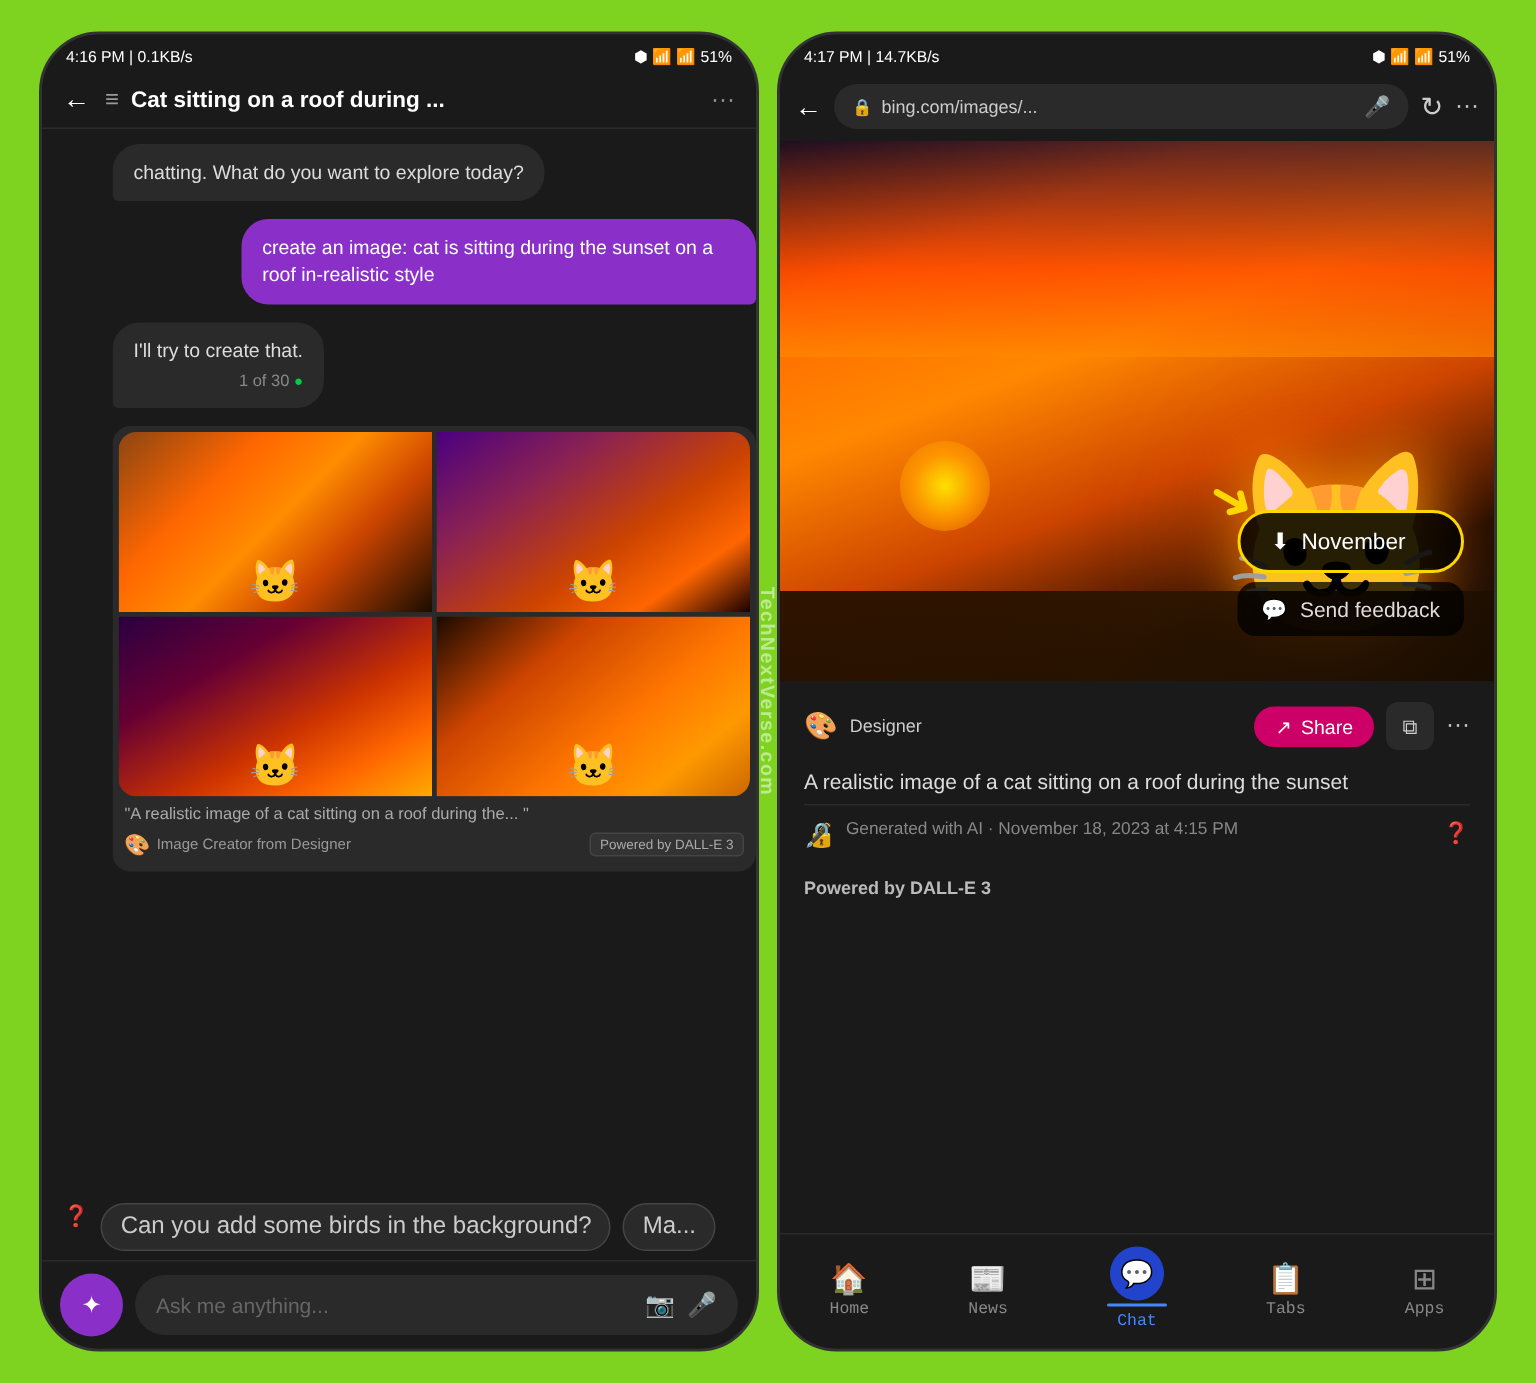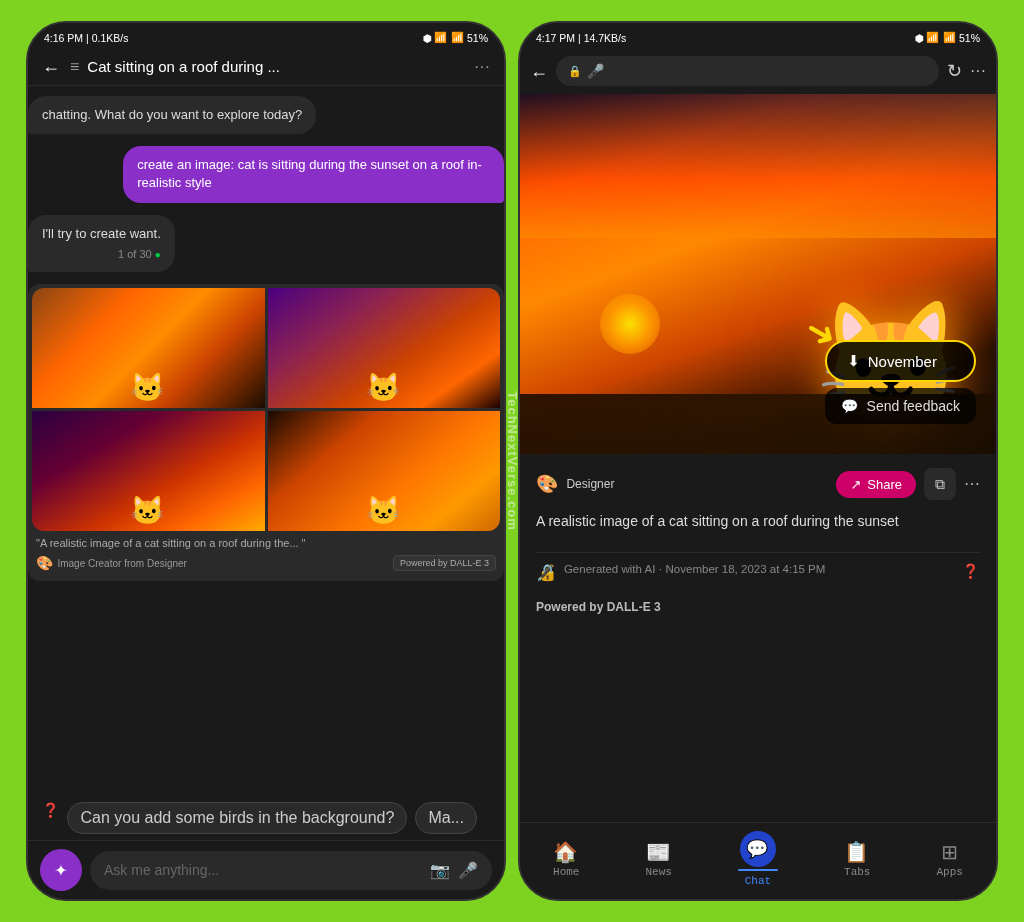--- a/index.html
+++ b/index.html
@@ -65,31 +65,32 @@
     .phone1-header {
       display: flex;
       align-items: center;
       padding: 8px 14px;
       background: #1a1a1a;
       border-bottom: 1px solid #2a2a2a;
       flex-shrink: 0;
     }
     .header-back { color: #fff; font-size: 18px; margin-right: 10px; cursor: pointer; }
     .header-menu-icon { color: #999; font-size: 16px; margin-right: 8px; }
-    .header-title { color: #fff; font-size: 15px; font-weight: 400; flex: 1; }
+    .header-title { color: #fff; font-size: 15px; font-weight: 700; flex: 1; }
     .header-more { color: #999; font-size: 16px; }
 
     .chat-area {
       flex: 1;
       overflow: hidden;
       background: #1a1a1a;
       padding: 10px 0;
       display: flex;
       flex-direction: column;
       gap: 12px;
+      margin-left: 47px;
     }
 
     .msg-bubble {
       max-width: 80%;
       border-radius: 18px;
       padding: 10px 14px;
       font-size: 13px;
       line-height: 1.4;
     }
     .msg-received {
@@ -320,21 +321,21 @@
       border-radius: 8px;
       display: flex; align-items: center; justify-content: center;
       color: #ccc; font-size: 14px; cursor: pointer;
     }
     .more-icon-btn { color: #ccc; font-size: 16px; cursor: pointer; }
 
     .image-title {
       color: #ddd;
       font-size: 14px;
       line-height: 1.4;
-      margin-bottom: 20px;
+      margin-bottom: 4px;
     }
 
     .credentials-box {
       display: flex;
       align-items: flex-start;
       gap: 8px;
       padding: 10px 0;
       border-top: 1px solid #2a2a2a;
     }
     .credentials-icon { font-size: 16px; color: #888; }
@@ -410,21 +411,21 @@
     <div class="chat-area">
       <div class="msg-bubble msg-received">
         <span>chatting. What do you want to explore today?</span>
       </div>
 
       <div class="msg-bubble msg-sent">
         <span>create an image: cat is sitting during the sunset on a roof in-realistic style</span>
       </div>
 
       <div class="msg-bubble msg-ai">
-        <div>I'll try to create want.</div>
+        <div>I'll try to create that.</div>
         <div class="msg-count">
           <span>1 of 30</span> <span class="dot-green">●</span>
         </div>
       </div>
 
       <div style="background:#2a2a2a; border-radius:12px; overflow:hidden; padding:4px;">
         <div class="image-grid">
           <div class="grid-cell">
             <div class="grid-cell-inner">
               <div style="width:100%;height:100%;background:linear-gradient(135deg,#8b4513 0%,#ff6600 30%,#ff8c00 50%,#cc4400 70%,#1a0d00 100%);display:flex;align-items:flex-end;justify-content:center;padding-bottom:4px;">
@@ -498,20 +499,21 @@
         <span>📶</span>
         <span>📶</span>
         <span>51%</span>
       </span>
     </div>
 
     <div class="phone2-header">
       <span class="browser-back">←</span>
       <div class="address-bar">
         <span class="lock-icon">🔒</span>
+        <span class="url-text">bing.com/images/...</span>
         <span class="mic-icon">🎤</span>
       </div>
       <span class="refresh-btn">↻</span>
       <span class="more-btn2">···</span>
     </div>
 
     <div class="browser-image-container">
       <div class="hero-image">
         <div class="hero-sky"></div>
 

